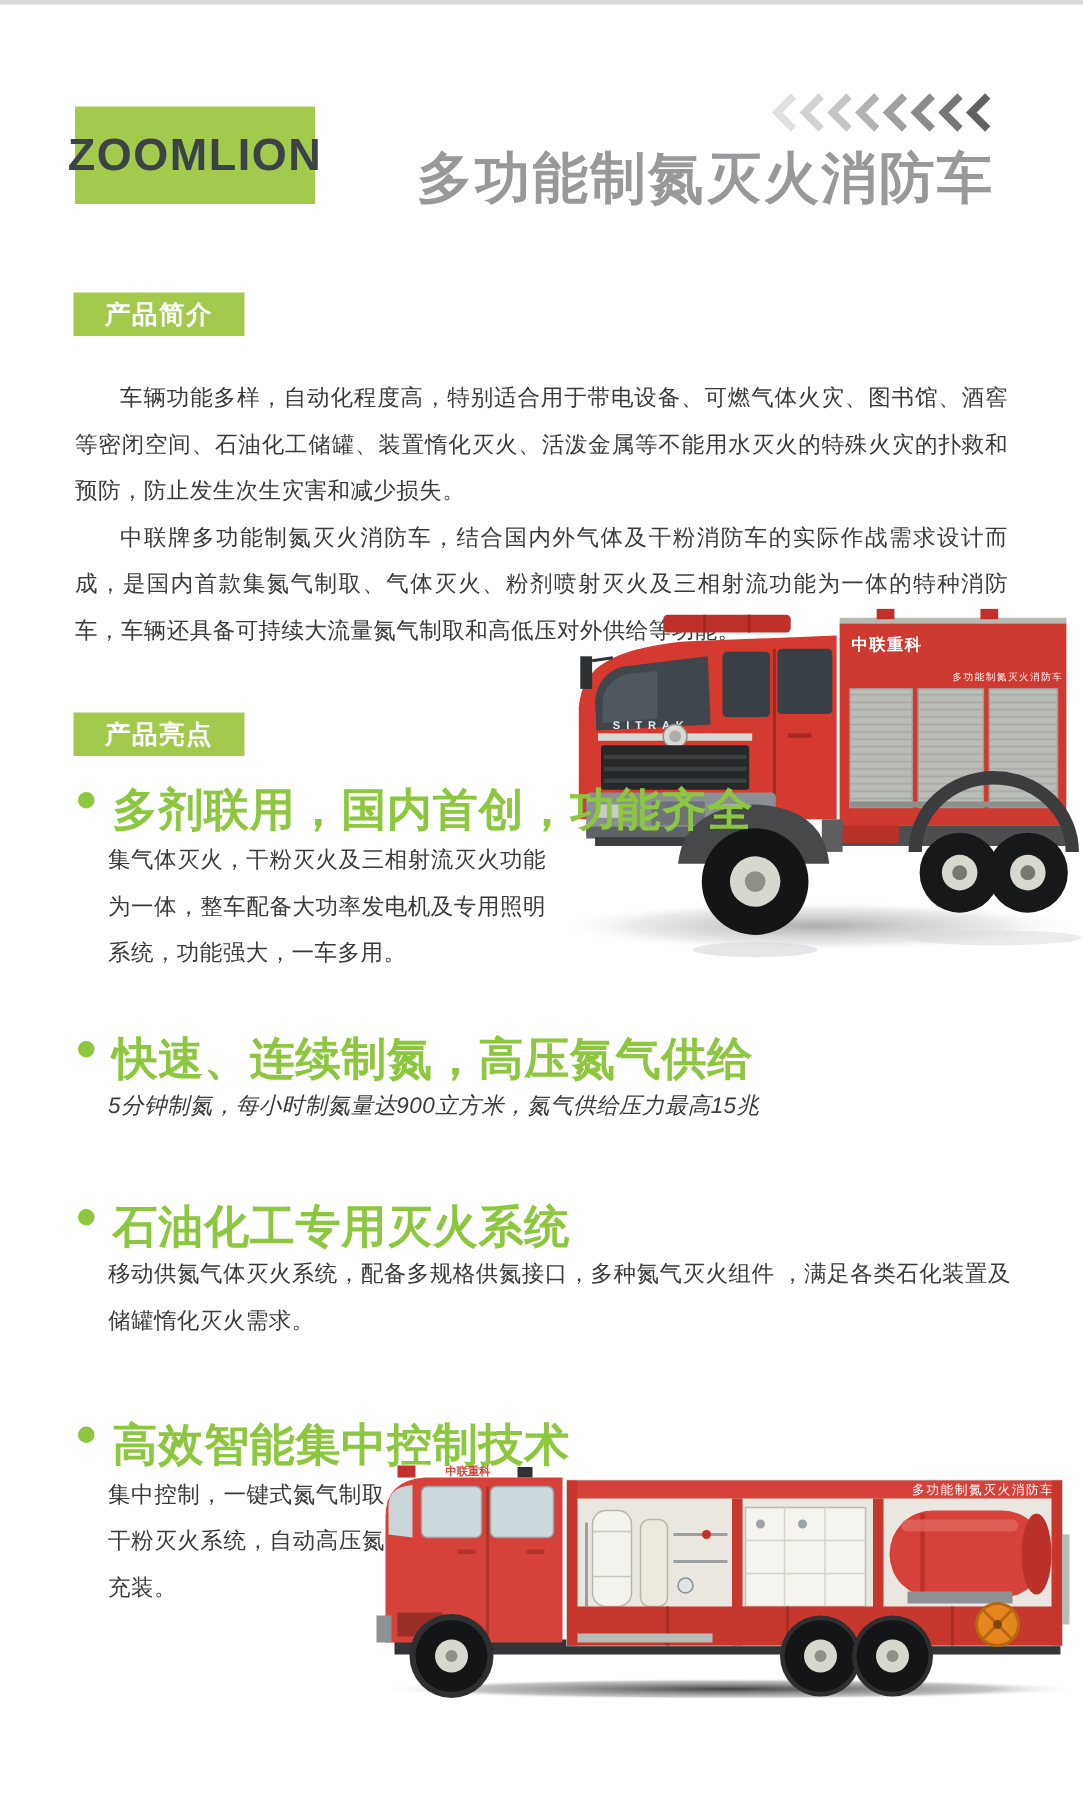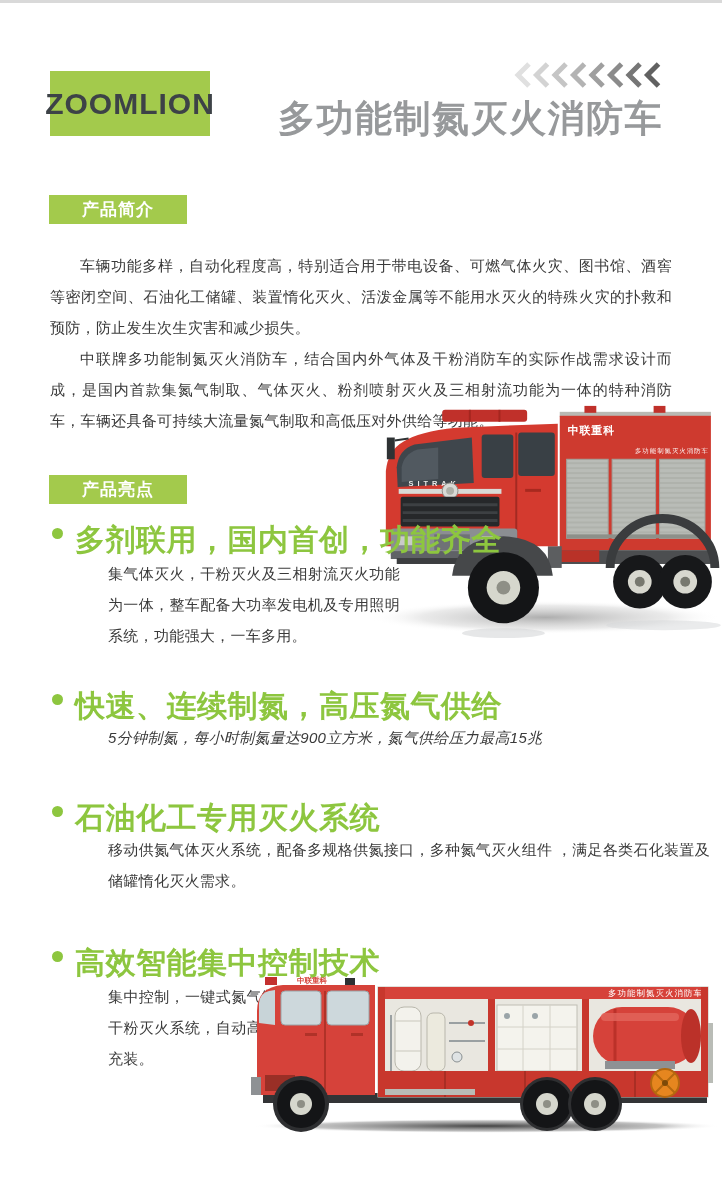--- a/index.html
+++ b/index.html
@@ -16,41 +16,41 @@
   }
   .logo-text{
     color:#3d4247;font-size:30px;font-weight:bold;letter-spacing:1px;
   }
   .chevrons{position:absolute;top:62px;right:59px;width:150px;height:26px;}
   .page-title{
     position:absolute;top:94px;right:59px;
     font-size:37px;font-weight:bold;color:#97999b;letter-spacing:1.5px;white-space:nowrap;
   }
   .section-label{
-    position:absolute;left:49px;width:138px;height:29px;background:#a3ca4c;
+    position:absolute;left:49px;width:114px;height:29px;background:#a3ca4c;
     display:flex;align-items:center;justify-content:center;
     color:#ffffff;font-size:17px;font-weight:bold;letter-spacing:1px;
   }
   .label-intro{top:195px;}
   .label-highlights{top:475px;}
   .intro-text{
     position:absolute;left:50px;top:250px;width:622px;
     font-size:15px;line-height:31px;color:#3a3a3a;text-align:justify;letter-spacing:0.3px;
   }
   .intro-text p{margin:0;text-indent:2em;}
   .hl-dot{
     position:absolute;left:52px;width:11px;height:11px;border-radius:50%;background:#8dc63f;
   }
   .hl-heading{
     position:absolute;left:75px;
     font-size:30px;font-weight:bold;color:#8dc63f;letter-spacing:0.5px;white-space:nowrap;
   }
   .hl-body{
     position:absolute;left:72px;
-    font-size:15px;line-height:31px;color:#3a3a3a;text-align:justify;letter-spacing:0.3px;margin-left:36px;
+    font-size:15px;line-height:31px;color:#3a3a3a;text-align:justify;letter-spacing:0.3px;
   }
   .dot-1{top:528px;} .head-1{top:520px;} .body-1{top:558px;width:292px;}
   .dot-2{top:694px;} .head-2{top:686px;} .body-2{top:722px;width:600px;font-style:italic;}
   .dot-3{top:806px;} .head-3{top:798px;} .body-3{top:834px;width:602px;}
   .dot-4{top:951px;} .head-4{top:943px;} .body-4{top:981px;width:200px;}
   .truck-front{position:absolute;left:355px;top:398px;width:367px;height:247px;}
   .truck-side{position:absolute;left:245px;top:963px;width:477px;height:177px;}
   svg text{font-family:"Liberation Sans","DejaVu Sans",sans-serif;}
 </style>
 </head>

